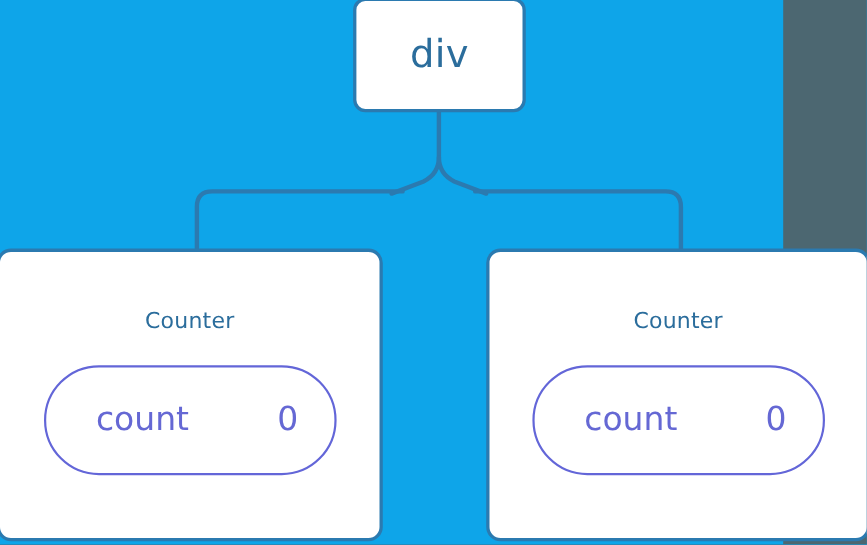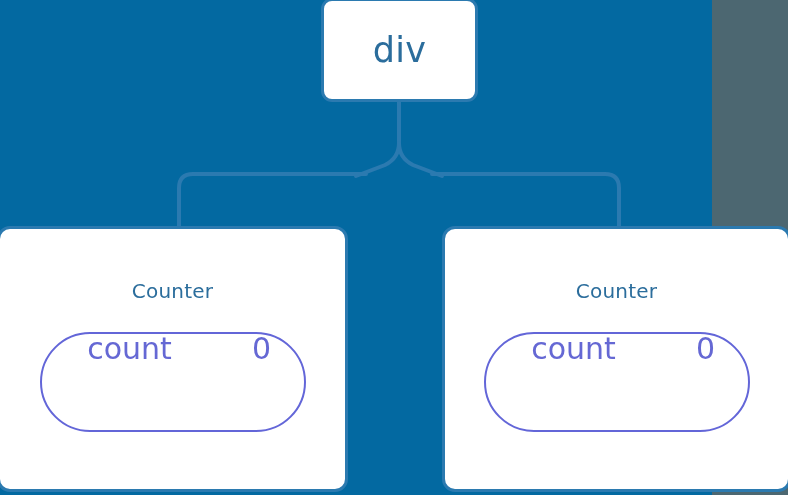--- a/index.html
+++ b/index.html
@@ -10,21 +10,21 @@
     width: 788px;
     height: 495px;
     background: #4c6771;
     font-family: "DejaVu Sans", sans-serif;
     overflow: hidden;
   }
   #stage {
     position: relative;
     width: 712px;
     height: 495px;
-    background: #0369a1;
+    background: #0ea5e9;
   }
 
   
   #connectors {
     position: absolute;
     left: 0;
     top: 0;
     width: 788px;
     height: 495px;
     z-index: 1;
@@ -83,21 +83,21 @@
   }
 
   
   .state-pill {
     margin-top: 31px;
     height: 100px;
     border: 2px solid #6366d8;
     border-radius: 50px;
     box-sizing: border-box;
     display: flex;
-    align-items: flex-start;
+    align-items: center;
     background: #ffffff;
   }
   #counter-node-left .state-pill { width: 266px; }
   #counter-node-right .state-pill { width: 266px; }
 
   .state-key {
     flex: 0 0 176px;
     display: flex;
     align-items: center;
     justify-content: center;

